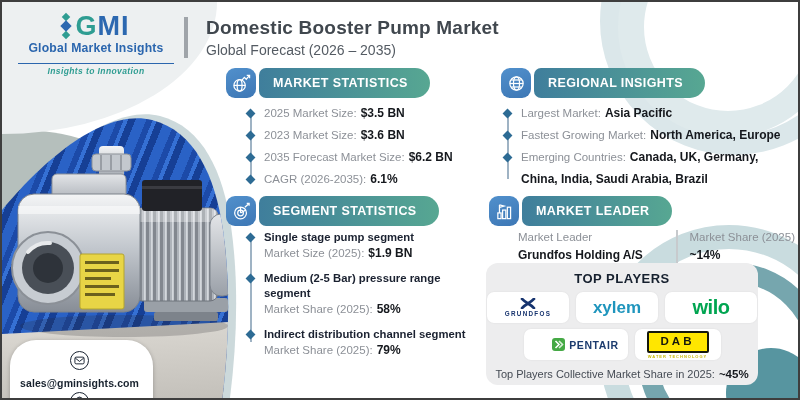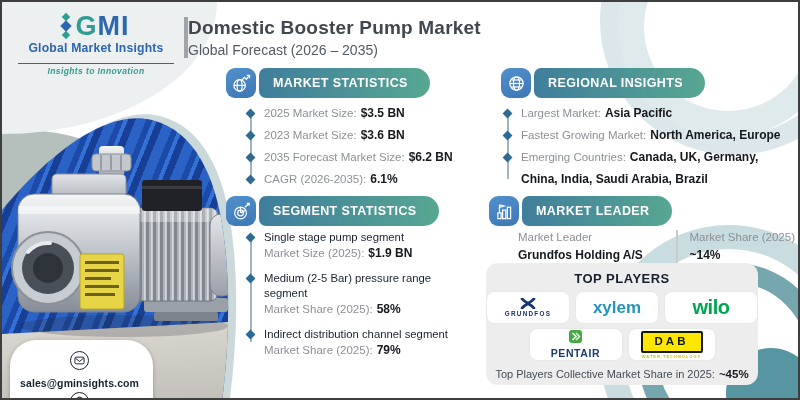--- a/index.html
+++ b/index.html
@@ -36,21 +36,21 @@
   .logoname{font-size:12.2px;font-weight:700;color:#2b66ae;border-bottom:1.5px solid #2b66ae;padding-bottom:8px;margin-top:1px;letter-spacing:.2px;}
   .logotag{font-size:8.5px;font-weight:700;font-style:italic;color:#2e9d92;margin-top:2px;letter-spacing:.4px;}
 
   
   .contact{position:absolute;left:8px;top:338px;z-index:10;background:#fff;border-radius:26px;padding:8px 14px 8px 10px;box-shadow:0 1px 4px rgba(0,0,0,.25);}
   .crow{display:flex;align-items:center;gap:7px;margin:3px 0;flex-direction:column;}
   .cico{width:17px;height:17px;border:1.4px solid #1b2533;border-radius:50%;display:flex;align-items:center;justify-content:center;flex:0 0 auto;}
   .ctext{font-size:10.5px;font-weight:700;color:#18222e;letter-spacing:.1px;}
 
   
-  .titleblock{position:absolute;left:182px;top:15px;border-left:4px solid #9fa4a9;padding-left:0;z-index:6;}
+  .titleblock{position:absolute;left:182px;top:15px;border-left:4px solid #9fa4a9;padding-left:18px;z-index:6;}
   .title{margin:0;font-size:19px;font-weight:800;color:#40474e;line-height:22px;letter-spacing:.2px;}
   .subtitle{font-size:14px;color:#545b63;margin-top:3px;}
 
   
   .sec{position:absolute;z-index:6;}
   .sechdr{display:flex;align-items:center;gap:3px;}
   .icobox{width:30px;height:30px;background:linear-gradient(160deg,#5190cc,#3d77b5);border-radius:9px;display:flex;align-items:center;justify-content:center;flex:0 0 auto;}
   .hbar{height:30px;background:linear-gradient(90deg,#3f7e9c,#57a792);border-radius:7px 15px 15px 7px;color:#fff;font-weight:700;font-size:12.5px;letter-spacing:.4px;display:flex;align-items:center;padding:0 22px 0 14px;white-space:nowrap;}
 
   
@@ -59,40 +59,40 @@
   .blist li::before{content:"";position:absolute;left:0;width:7px;height:7px;background:#2d6b94;transform:rotate(45deg);z-index:2;}
   .blist::after{content:"";position:absolute;left:3px;width:1.5px;background:#9fb3c4;z-index:1;}
   .statlist li{line-height:22px;font-size:11.5px;}
   .statlist li::before{top:7.5px;}
   .statlist::after{top:11px;bottom:11px;}
   .lbl{color:#8c9097;}
   .val{color:#15181d;font-weight:700;font-size:12px;margin-left:4px;}
   .seglist li{margin-bottom:9px;}
   .seglist li::before{top:4px;}
   .seglist::after{top:8px;bottom:26px;}
-  .shead{font-size:11.3px;font-weight:400;color:#1a2130;line-height:15px;}
+  .shead{font-size:11.3px;font-weight:700;color:#1a2130;line-height:15px;}
   .ssub{font-size:11.5px;line-height:17px;}
 
   
   .leaderinfo{position:absolute;left:516px;top:228px;display:flex;align-items:flex-start;z-index:6;}
   .lcol1{width:146px;}
   .ldiv{width:1.5px;height:36px;background:#c7cacd;margin:0 12px;}
   .llbl{font-size:11.5px;color:#8c9097;line-height:15px;}
   .lval{font-size:12px;font-weight:800;color:#15181d;line-height:16px;margin-top:2px;}
 
   
   .tpbox{position:absolute;left:484px;top:261px;width:272px;height:122px;background:#ededee;border-radius:12px;z-index:6;text-align:center;}
   .tptitle{font-size:13px;font-weight:800;color:#16202e;letter-spacing:.5px;margin-top:8px;}
   .tprow{display:flex;justify-content:center;gap:7px;margin-top:6px;}
   .card{background:#fff;border-radius:7px;display:flex;flex-direction:column;align-items:center;justify-content:center;height:31px;box-shadow:0 0 2px rgba(0,0,0,.08);}
   .c-grundfos{width:82px;}
   .gtxt{font-size:6.3px;font-weight:800;color:#16336e;letter-spacing:1.3px;margin-top:1px;}
   .c-xylem{width:82px;font-size:17px;font-weight:700;color:#1f95bd;}
   .c-wilo{width:92px;font-size:20px;font-weight:900;color:#00a551;letter-spacing:-.5px;}
-  .c-pentair{width:92px;flex-direction:column;gap:4px;}
+  .c-pentair{width:84px;flex-direction:row;gap:4px;padding-left:20px;}
   .ptxt{font-size:10.5px;font-weight:900;color:#1c3b6e;letter-spacing:.6px;}
   .c-dab{width:86px;}
   .dabbox{width:58px;height:18px;background:#ffe600;border:2.5px solid #15180c;border-radius:2px;display:flex;align-items:center;justify-content:center;font-size:11.5px;font-weight:900;color:#15180c;letter-spacing:3px;line-height:1;}
   .dabsub{font-size:4px;font-weight:700;color:#c8b900;letter-spacing:1px;margin-top:1px;}
   .tpcap{font-size:11px;color:#454b54;margin-top:8px;}
   .tpcap .val{font-size:11.5px;}
 
   h1,h2,p{margin:0;}
 </style>
 </head>

